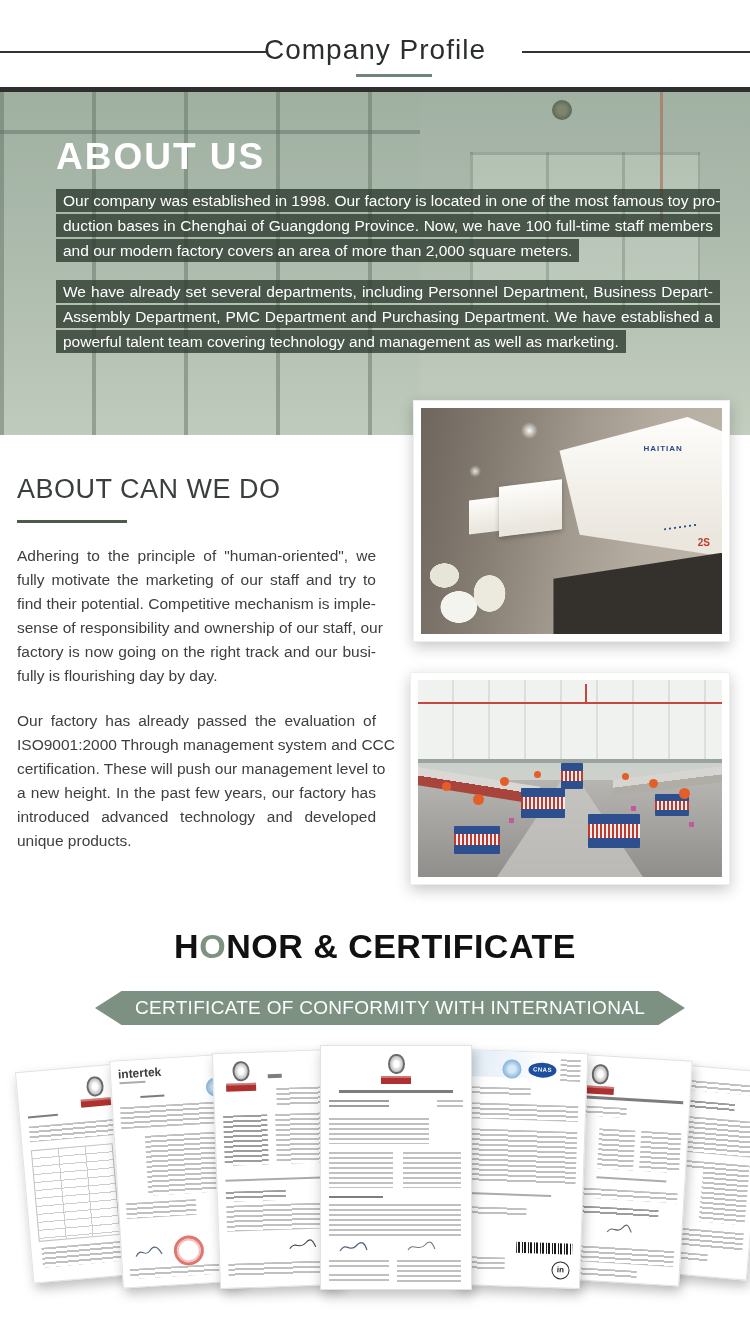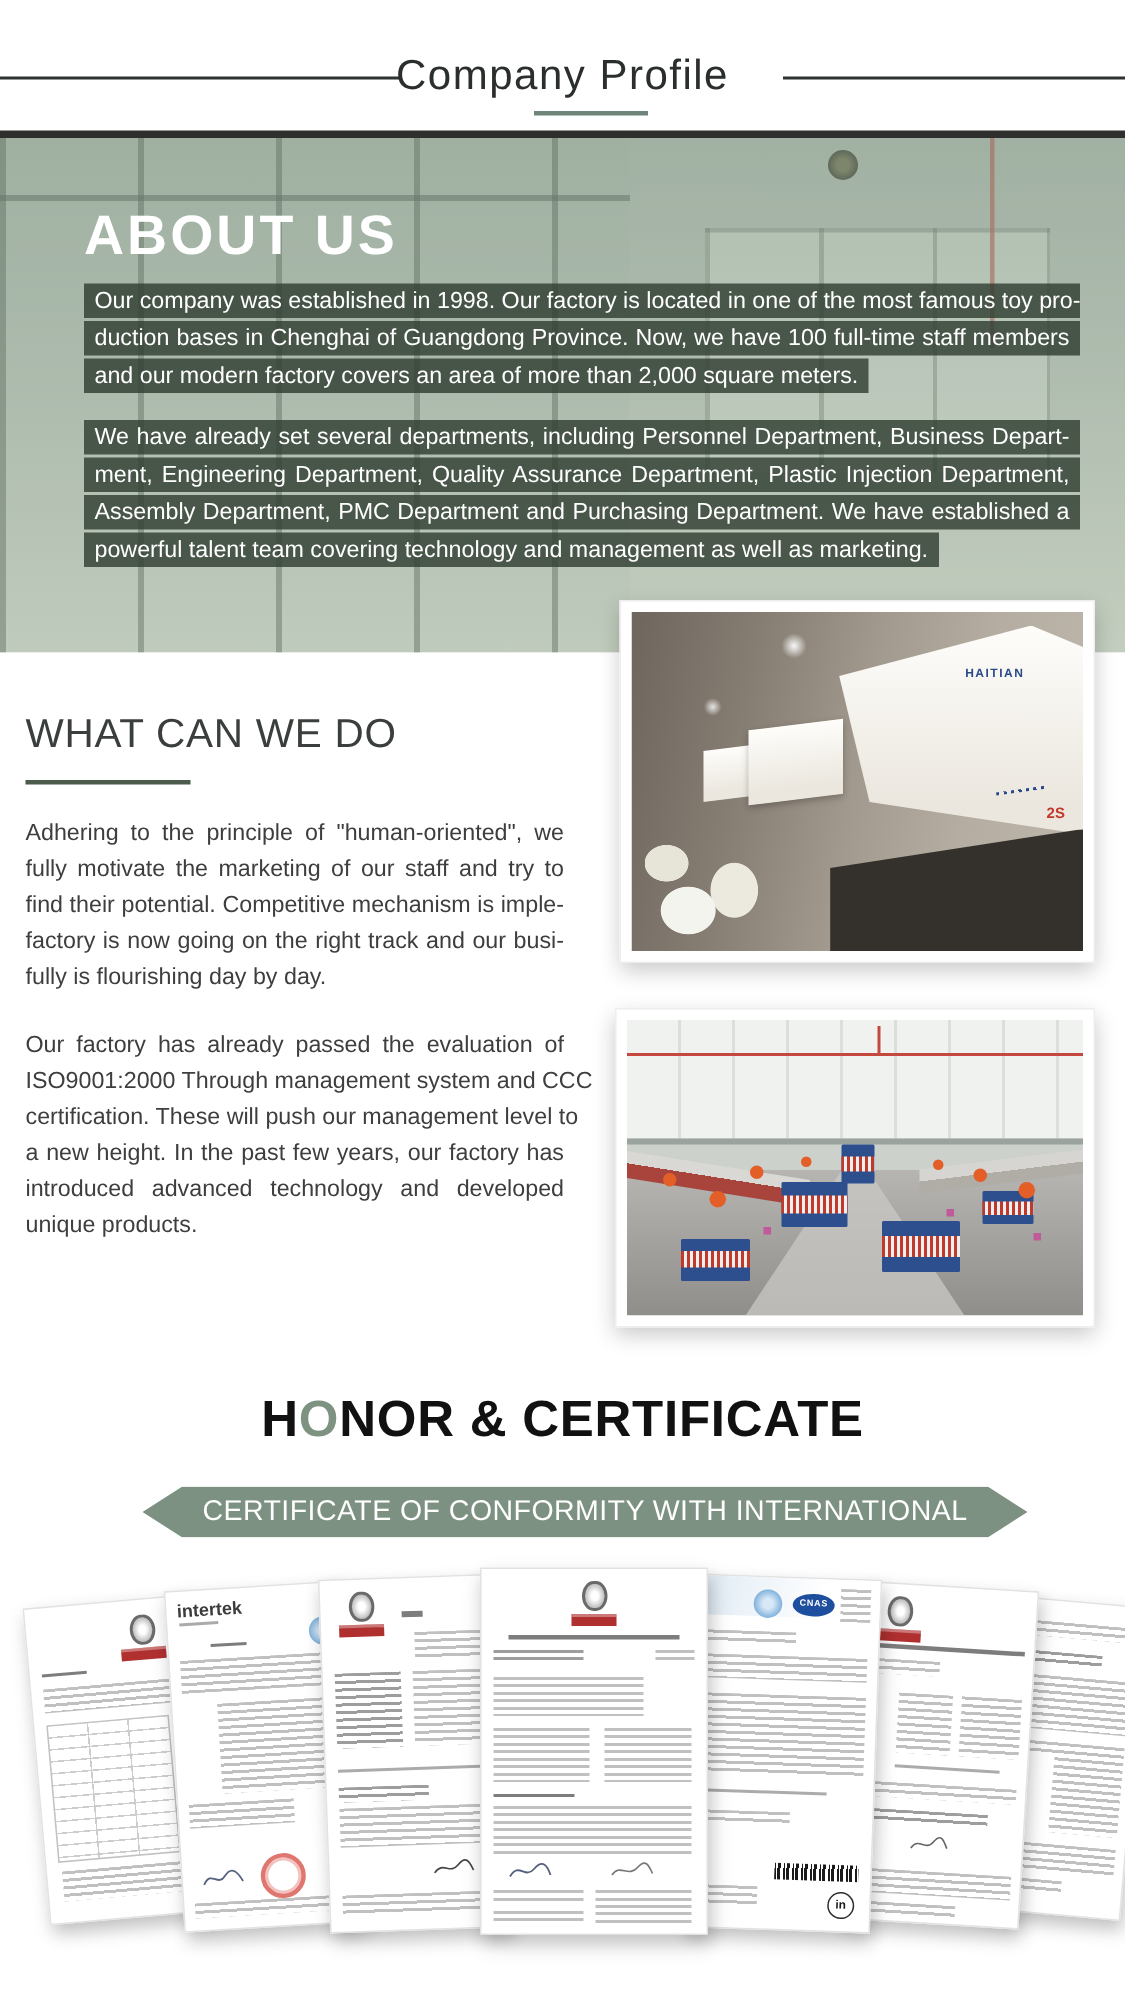--- a/index.html
+++ b/index.html
@@ -174,41 +174,41 @@
         <div class="jline">
           <span>duction bases in Chenghai of Guangdong Province. Now, we have 100 full-time staff members</span>
         </div>
         <div class="jline last"><span>and our modern factory covers an area of more than 2,000 square meters.</span></div>
       </div>
     <div class="hero-lines p2">
         <div class="jline">
           <span>We have already set several departments, including Personnel Department, Business Depart-</span>
         </div>
         <div class="jline">
-          <span>ment, Engineering Department, Quality Assurance Department, Plastic Injection Department,</span>
-        </div>
-        <div class="jline">
           <span>Assembly Department, PMC Department and Purchasing Department. We have established a</span>
         </div>
         <div class="jline last"><span>powerful talent team covering technology and management as well as marketing.</span></div>
       </div>
   </div>
 
   <div class="wcwd">
-    <h2>WHAT CAN WE DO</h2>
+    <h2>ABOUT CAN WE DO</h2>
     <div class="rule"></div>
     <div class="para">
         <div class="jline">
           <span>Adhering to the principle of "human-oriented", we</span>
         </div>
         <div class="jline">
           <span>fully motivate the marketing of our staff and try to</span>
         </div>
         <div class="jline">
           <span>find their potential. Competitive mechanism is imple-</span>
+        </div>
+        <div class="jline">
+          <span>sense of responsibility and ownership of our staff, our</span>
         </div>
         <div class="jline">
           <span>factory is now going on the right track and our busi-</span>
         </div>
         <div class="jline last"><span>fully is flourishing day by day.</span></div>
       </div>
     <div class="para">
         <div class="jline">
           <span>Our factory has already passed the evaluation of</span>
         </div>

